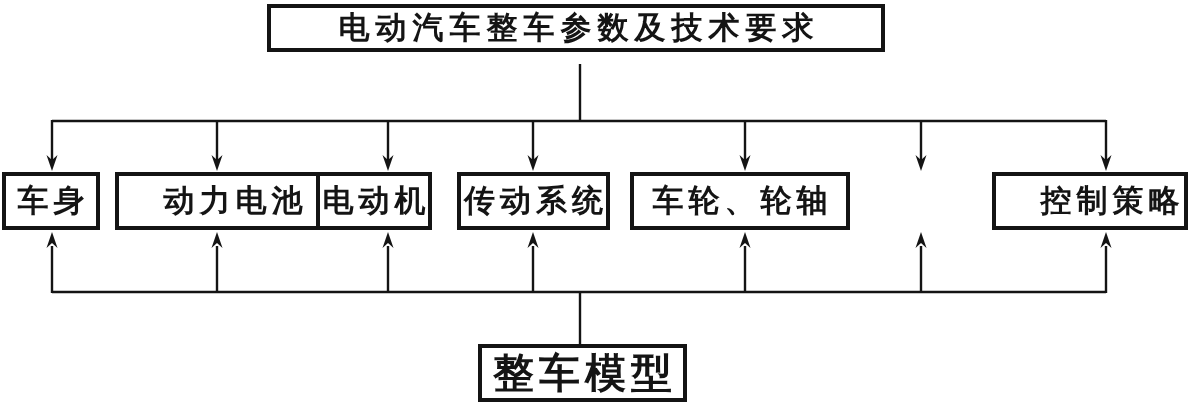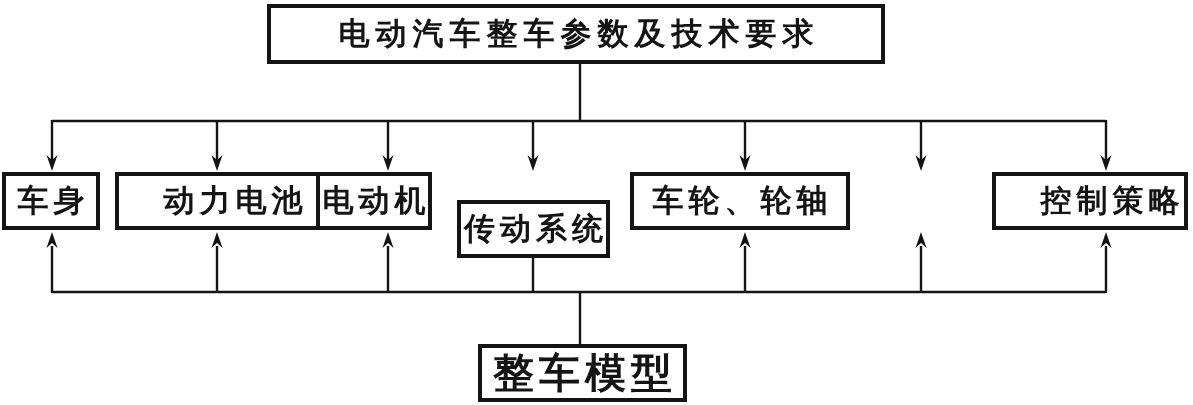--- a/index.html
+++ b/index.html
@@ -32,30 +32,30 @@
     justify-content: center;
     color: #141414;
     font-weight: bold;
     white-space: nowrap;
   }
   .node .label {
     display: block;
     text-align: center;
   }
   #root-box {
-    left: 267px; top: 4px; width: 618px; height: 60px;
+    left: 267px; top: 4px; width: 618px; height: 48px;
     font-size: 31px; letter-spacing: 6px;
   }
   #root-box .label { padding-left: 6px; }
   .mid { top: 172px; height: 58px; font-size: 31px; letter-spacing: 5px; }
   .mid .label { padding-left: 5px; }
   #box-body     { left: 2px;   width: 98px;  }
   #box-battery  { left: 115px; width: 236px; }
   #box-motor    { left: 316px; width: 116px; }
-  #box-trans    { left: 457px; width: 153px; margin-top: 28px; }
+  #box-trans    { left: 457px; width: 153px; }
   #box-wheel    { left: 630px; width: 220px; }
   #box-access   { left: 868px; width: 104px; }
   #box-control  { left: 992px; width: 196px; padding-left: 40px; }
   #result-box {
     left: 478px; top: 344px; width: 209px; height: 58px;
     font-size: 41px; letter-spacing: 5px;
   }
   #result-box .label { padding-left: 5px; }
 </style>
 </head>

